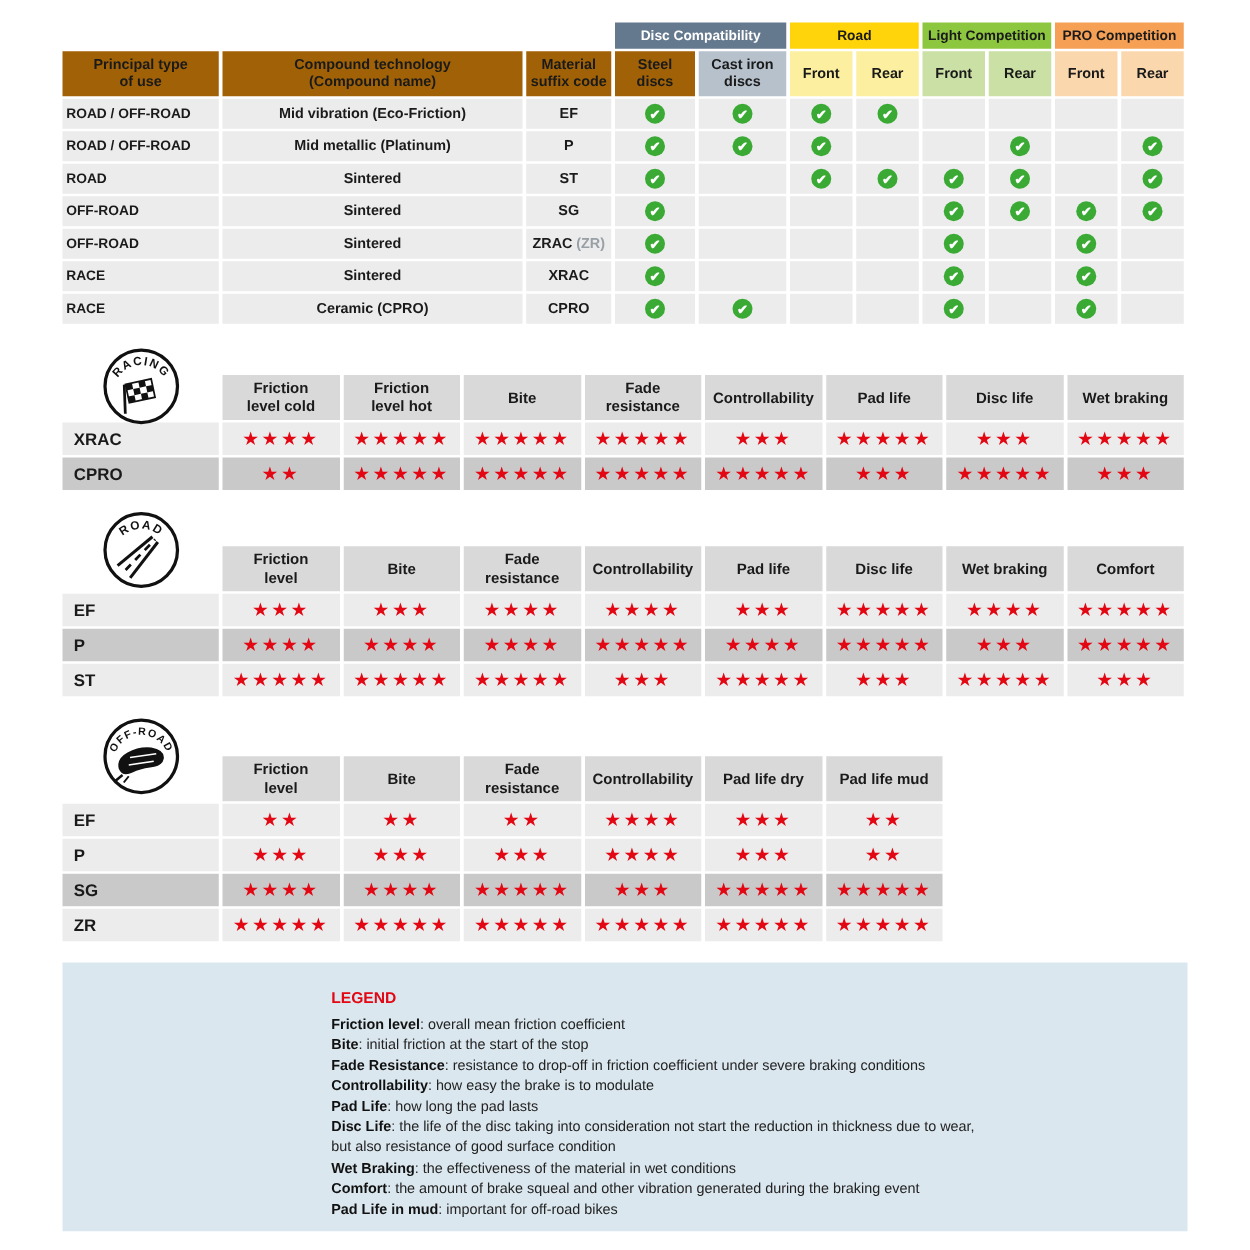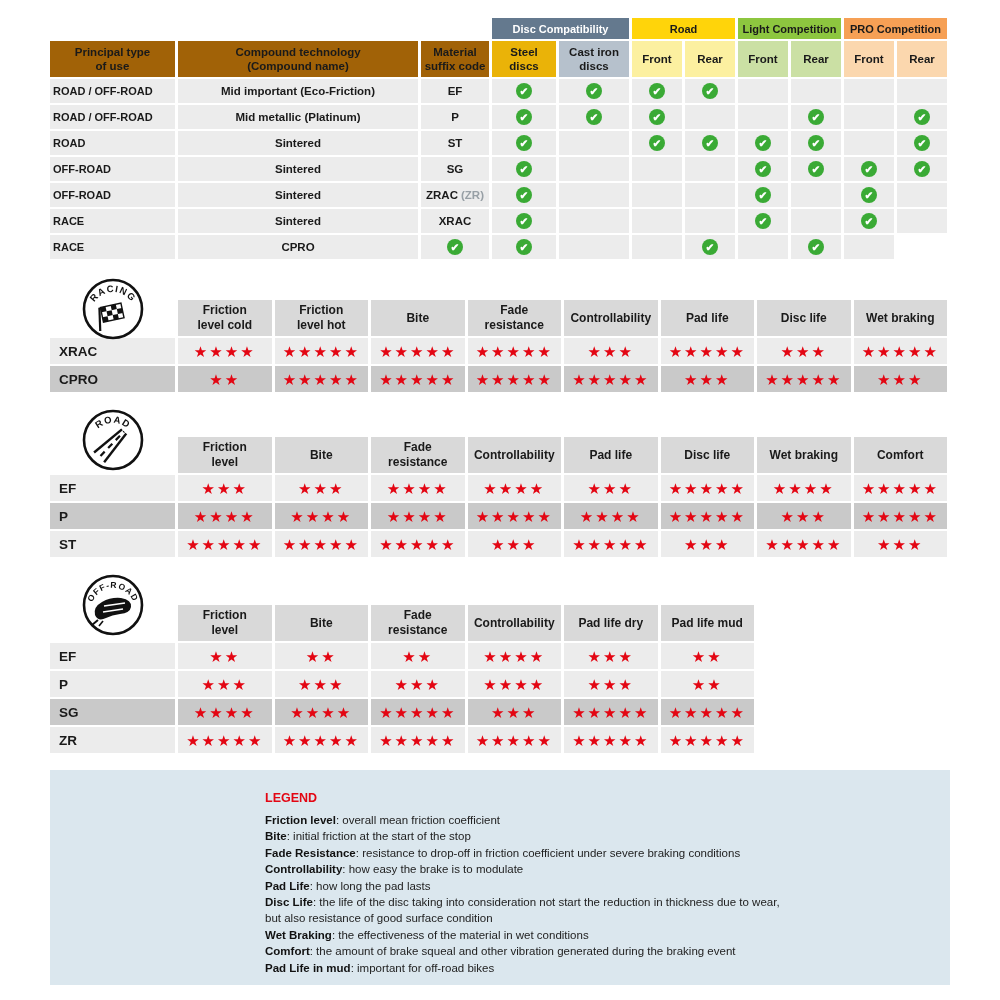--- a/index.html
+++ b/index.html
@@ -63,32 +63,32 @@
       <div class="group-cell" style="background: rgb(100, 121, 142); color: rgb(255, 255, 255); grid-column: span 2;">Disc Compatibility</div>
       <div class="group-cell" style="background: rgb(255, 212, 10); color: rgb(26, 26, 26); grid-column: span 2;">Road</div>
       <div class="group-cell" style="background: rgb(141, 198, 63); color: rgb(26, 26, 26); grid-column: span 2;">Light Competition</div>
       <div class="group-cell" style="background: rgb(246, 160, 85); color: rgb(26, 26, 26); grid-column: span 2;">PRO Competition</div>
       <div class="head-cell">Principal type
 of use</div>
       <div class="head-cell">Compound technology
 (Compound name)</div>
       <div class="head-cell">Material
 suffix code</div>
-      <div class="head-cell sub-cell" style="background: #eab308;">Steel
+      <div class="head-cell sub-cell" style="background: #a16207;">Steel
 discs</div>
       <div class="head-cell sub-cell" style="background: rgb(182, 193, 204);">Cast iron
 discs</div>
       <div class="head-cell sub-cell" style="background: rgb(252, 240, 160);">Front</div>
       <div class="head-cell sub-cell" style="background: rgb(252, 240, 160);">Rear</div>
       <div class="head-cell sub-cell" style="background: rgb(203, 224, 164);">Front</div>
       <div class="head-cell sub-cell" style="background: rgb(203, 224, 164);">Rear</div>
       <div class="head-cell sub-cell" style="background: rgb(251, 215, 174);">Front</div>
       <div class="head-cell sub-cell" style="background: rgb(251, 215, 174);">Rear</div>
       <div class="row-cell use-cell">ROAD / OFF-ROAD</div>
-      <div class="row-cell">Mid important (Eco-Friction)</div>
+      <div class="row-cell">Mid vibration (Eco-Friction)</div>
       <div class="row-cell">EF</div>
       <div class="row-cell check-cell">
         <span class="check" style="background: rgb(58, 170, 53);">✔</span>
       </div>
       <div class="row-cell check-cell">
         <span class="check" style="background: rgb(58, 170, 53);">✔</span>
       </div>
       <div class="row-cell check-cell">
         <span class="check" style="background: rgb(58, 170, 53);">✔</span>
       </div>
@@ -192,20 +192,21 @@
       <div class="row-cell check-cell"></div>
       <div class="row-cell check-cell">
         <span class="check" style="background: rgb(58, 170, 53);">✔</span>
       </div>
       <div class="row-cell check-cell"></div>
       <div class="row-cell check-cell">
         <span class="check" style="background: rgb(58, 170, 53);">✔</span>
       </div>
       <div class="row-cell check-cell"></div>
       <div class="row-cell use-cell">RACE</div>
+      <div class="row-cell">Ceramic (CPRO)</div>
       <div class="row-cell">CPRO</div>
       <div class="row-cell check-cell">
         <span class="check" style="background: rgb(58, 170, 53);">✔</span>
       </div>
       <div class="row-cell check-cell">
         <span class="check" style="background: rgb(58, 170, 53);">✔</span>
       </div>
       <div class="row-cell check-cell"></div>
       <div class="row-cell check-cell"></div>
       <div class="row-cell check-cell">

